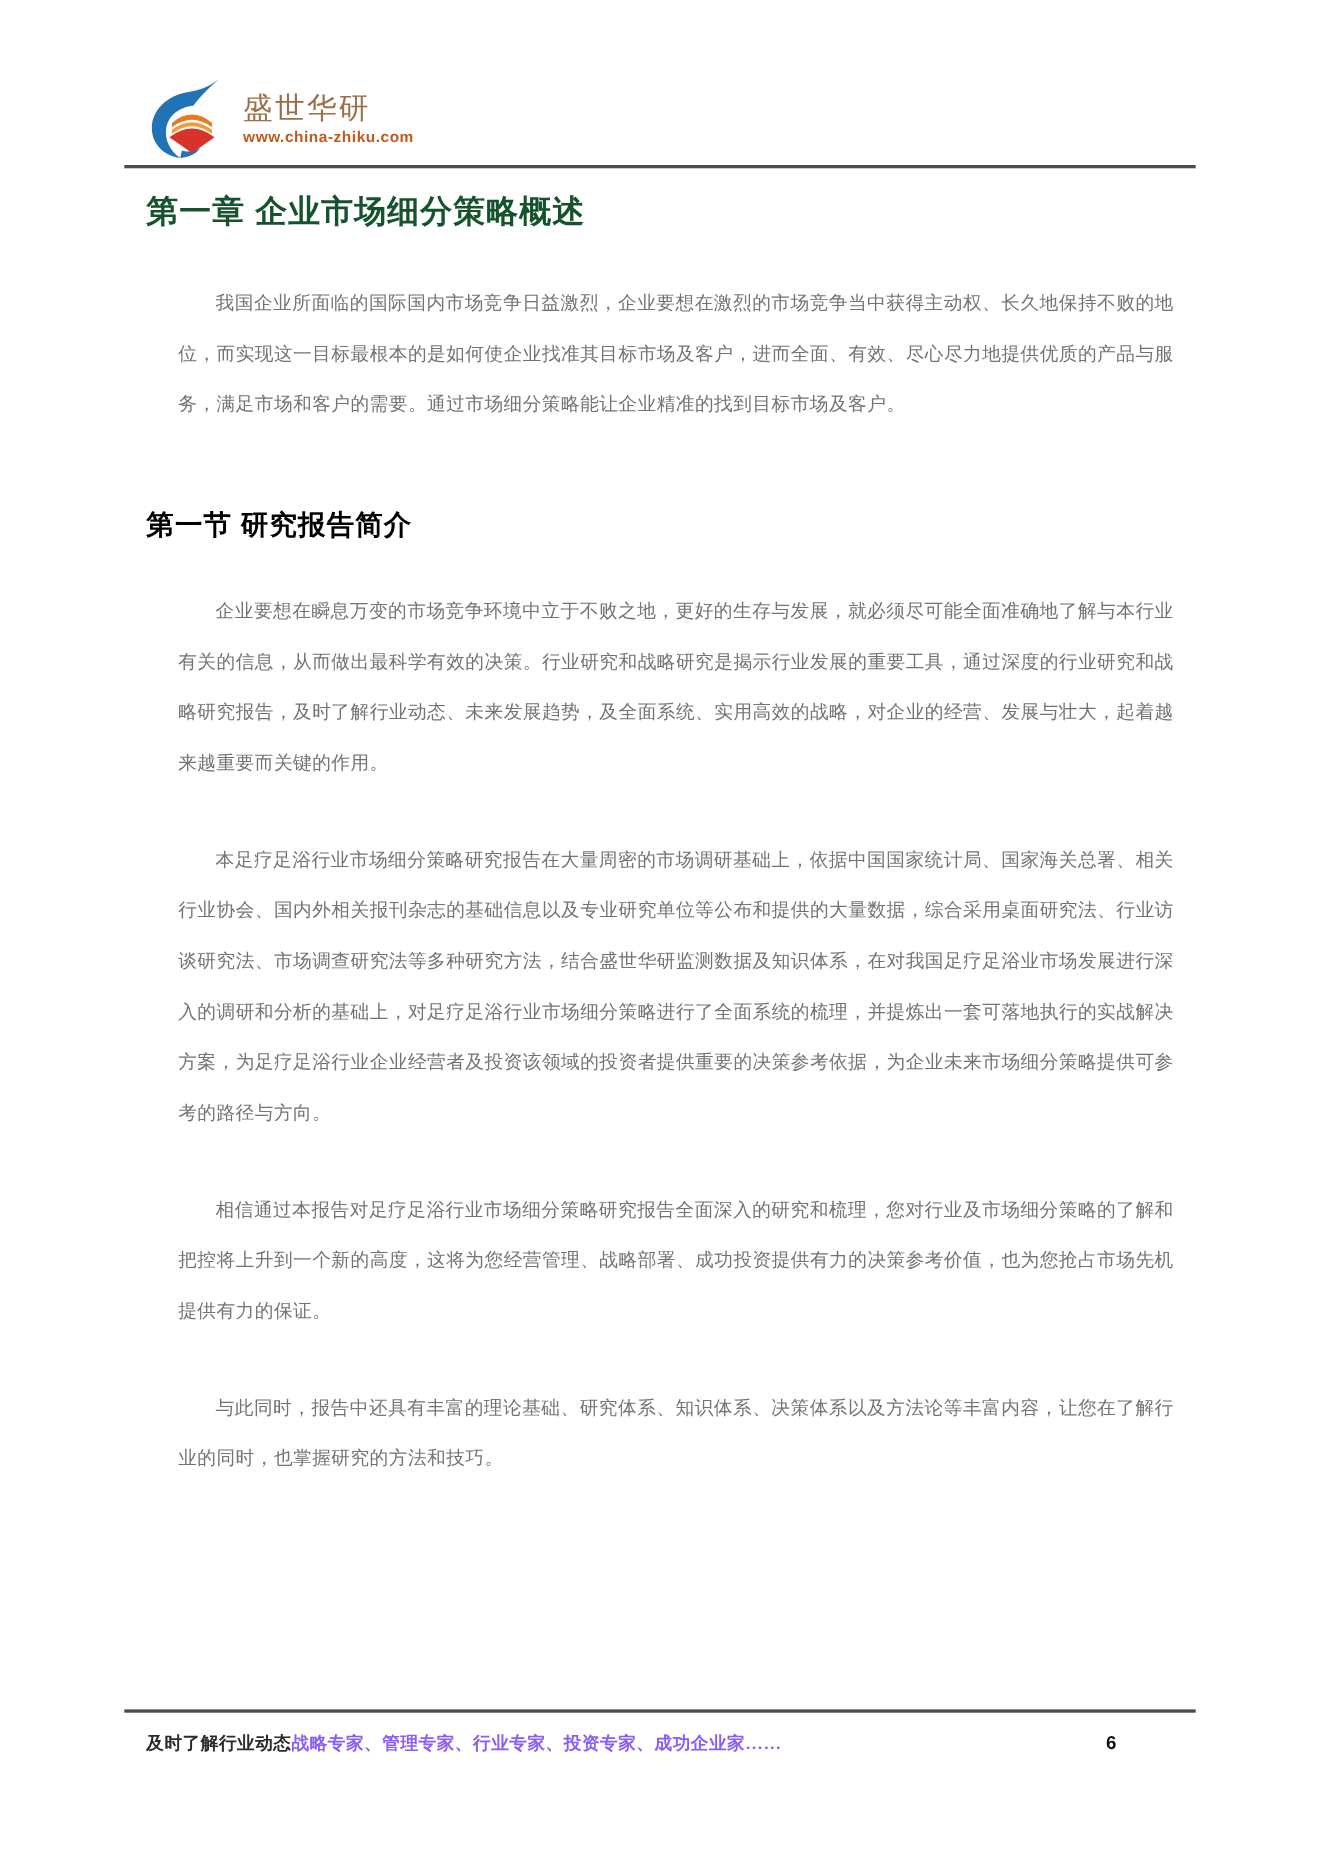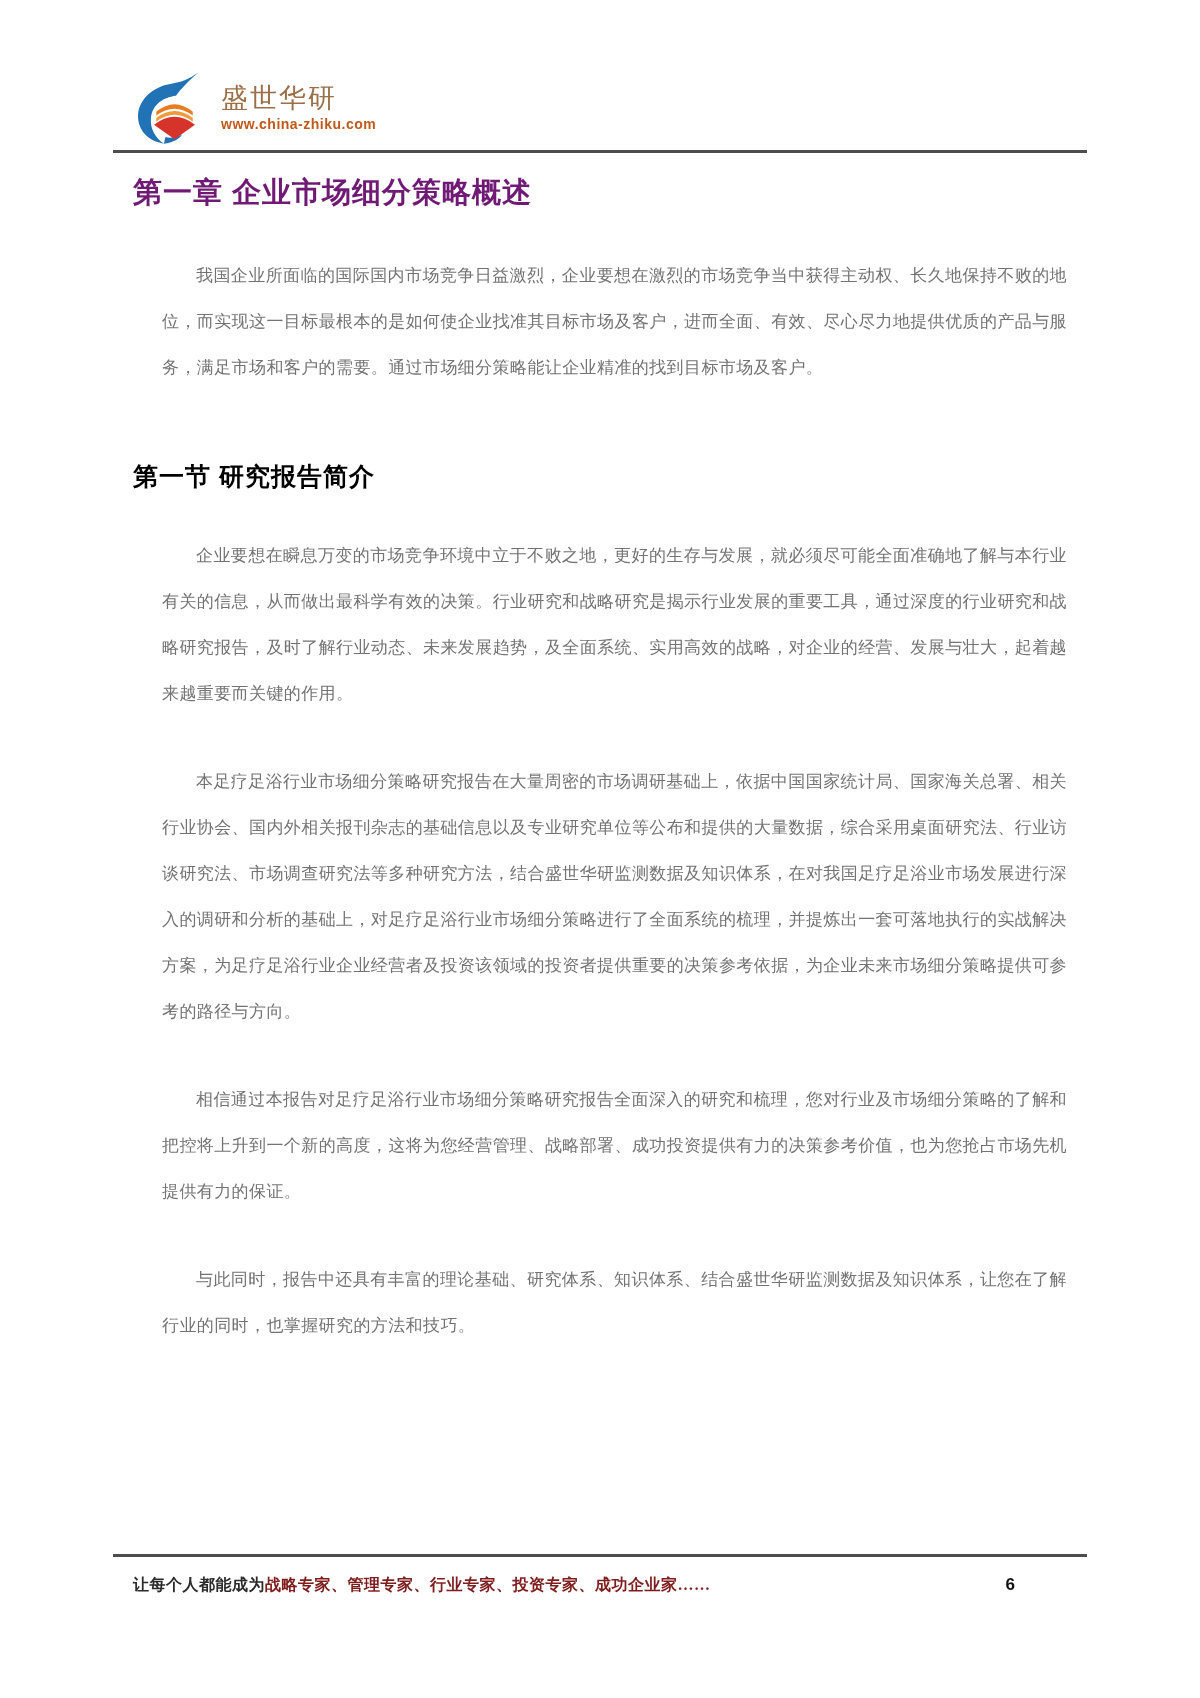--- a/index.html
+++ b/index.html
@@ -62,21 +62,21 @@
   }
 
   
   .content {
     padding: 0 20px;
   }
   .chapter-heading {
     font-family: "Liberation Sans", "DejaVu Sans", sans-serif;
     font-weight: bold;
     font-size: 29px;
-    color: #701a75;
+    color: #14532d;
     margin-top: 20px;
     letter-spacing: 1px;
   }
   .section-heading {
     font-family: "Liberation Sans", "DejaVu Sans", sans-serif;
     font-weight: bold;
     font-size: 25px;
     color: #000000;
     margin-top: 69px;
     letter-spacing: 1px;
@@ -105,21 +105,21 @@
     justify-content: space-between;
     align-items: flex-start;
   }
   .footer-slogan {
     font-family: "Liberation Serif", "DejaVu Serif", serif;
     font-size: 16px;
     margin-left: 20px;
     letter-spacing: 0.5px;
   }
   .slogan-prefix { color: #2b2b2b; font-weight: bold; }
-  .slogan-highlight { color: #7f1d1d; font-weight: bold; }
+  .slogan-highlight { color: #8b5cf6; font-weight: bold; }
   .page-number {
     font-family: "Liberation Sans", "DejaVu Sans", sans-serif;
     font-weight: bold;
     font-size: 17px;
     color: #111111;
     margin-right: 72px;
   }
 </style>
 </head>
 <body>
@@ -156,23 +156,23 @@
   <div class="content">
     <h1 class="chapter-heading">第一章 企业市场细分策略概述</h1>
 
     <p class="body-para first">我国企业所面临的国际国内市场竞争日益激烈，企业要想在激烈的市场竞争当中获得主动权、长久地保持不败的地位，而实现这一目标最根本的是如何使企业找准其目标市场及客户，进而全面、有效、尽心尽力地提供优质的产品与服务，满足市场和客户的需要。通过市场细分策略能让企业精准的找到目标市场及客户。</p>
 
     <h2 class="section-heading">第一节 研究报告简介</h2>
 
     <p class="body-para first">企业要想在瞬息万变的市场竞争环境中立于不败之地，更好的生存与发展，就必须尽可能全面准确地了解与本行业有关的信息，从而做出最科学有效的决策。行业研究和战略研究是揭示行业发展的重要工具，通过深度的行业研究和战略研究报告，及时了解行业动态、未来发展趋势，及全面系统、实用高效的战略，对企业的经营、发展与壮大，起着越来越重要而关键的作用。</p>
     <p class="body-para">本足疗足浴行业市场细分策略研究报告在大量周密的市场调研基础上，依据中国国家统计局、国家海关总署、相关行业协会、国内外相关报刊杂志的基础信息以及专业研究单位等公布和提供的大量数据，综合采用桌面研究法、行业访谈研究法、市场调查研究法等多种研究方法，结合盛世华研监测数据及知识体系，在对我国足疗足浴业市场发展进行深入的调研和分析的基础上，对足疗足浴行业市场细分策略进行了全面系统的梳理，并提炼出一套可落地执行的实战解决方案，为足疗足浴行业企业经营者及投资该领域的投资者提供重要的决策参考依据，为企业未来市场细分策略提供可参考的路径与方向。</p>
     <p class="body-para">相信通过本报告对足疗足浴行业市场细分策略研究报告全面深入的研究和梳理，您对行业及市场细分策略的了解和把控将上升到一个新的高度，这将为您经营管理、战略部署、成功投资提供有力的决策参考价值，也为您抢占市场先机提供有力的保证。</p>
-    <p class="body-para">与此同时，报告中还具有丰富的理论基础、研究体系、知识体系、结合盛世华研监测数据及知识体系，让您在了解行业的同时，也掌握研究的方法和技巧。</p>
+    <p class="body-para">与此同时，报告中还具有丰富的理论基础、研究体系、知识体系、决策体系以及方法论等丰富内容，让您在了解行业的同时，也掌握研究的方法和技巧。</p>
   </div>
 
   <div class="footer">
     <div class="footer-slogan">
-      <span class="slogan-prefix">让每个人都能成为</span><span class="slogan-highlight">战略专家、管理专家、行业专家、投资专家、成功企业家……</span>
+      <span class="slogan-prefix">及时了解行业动态</span><span class="slogan-highlight">战略专家、管理专家、行业专家、投资专家、成功企业家……</span>
     </div>
     <div class="page-number">6</div>
   </div>
 
 </div>
 
 </body></html>

